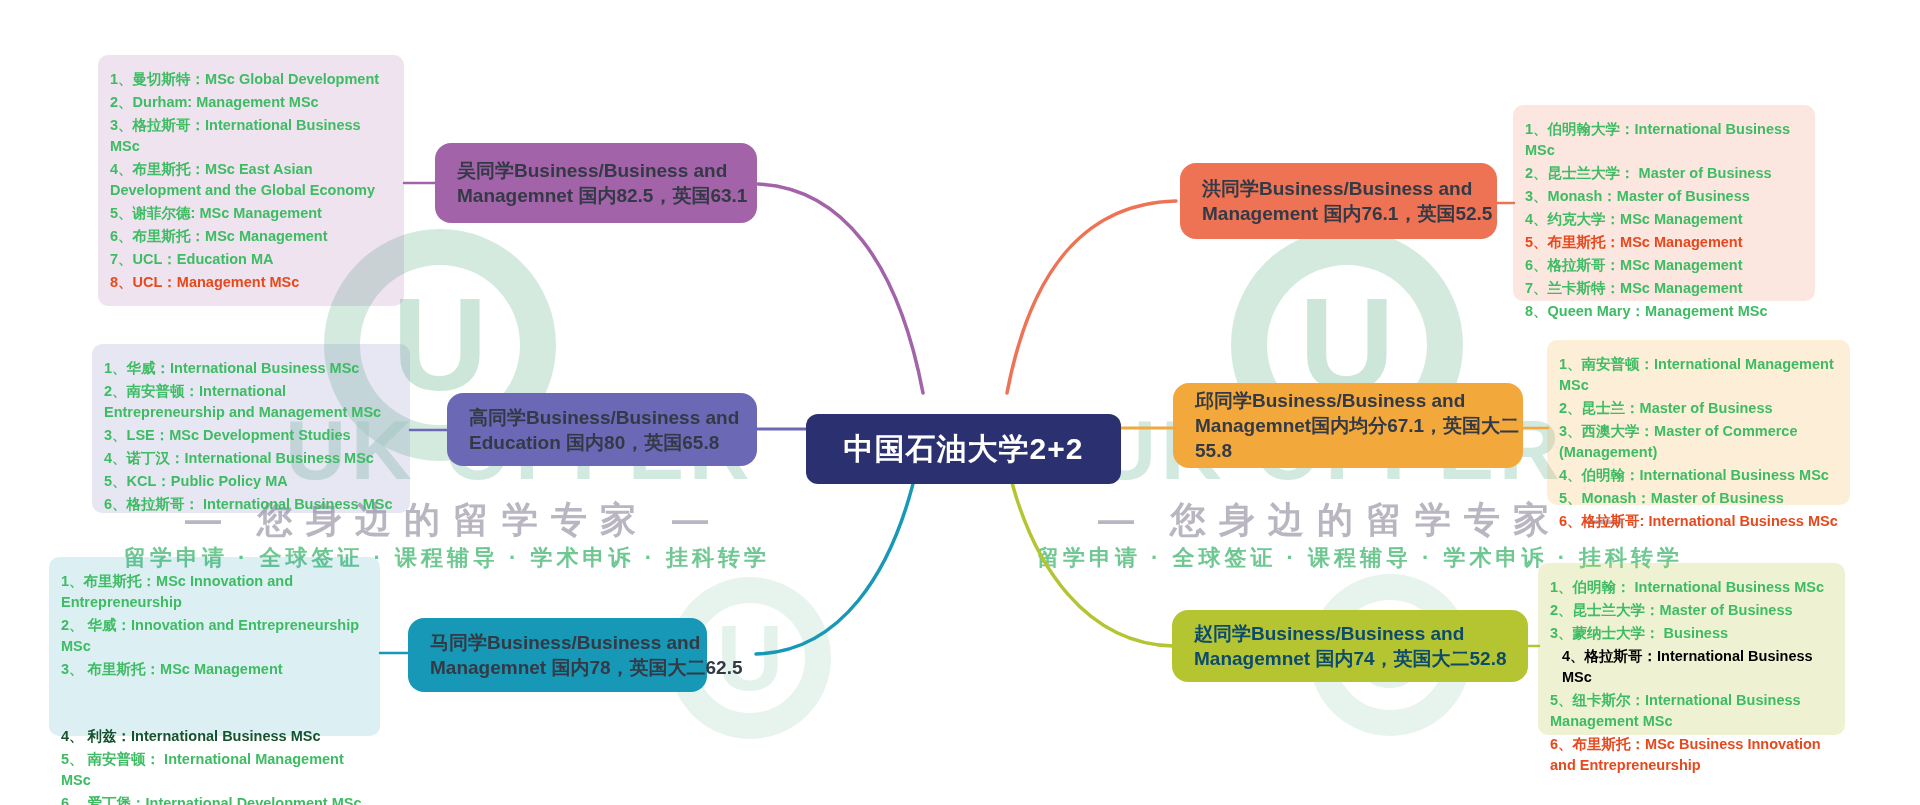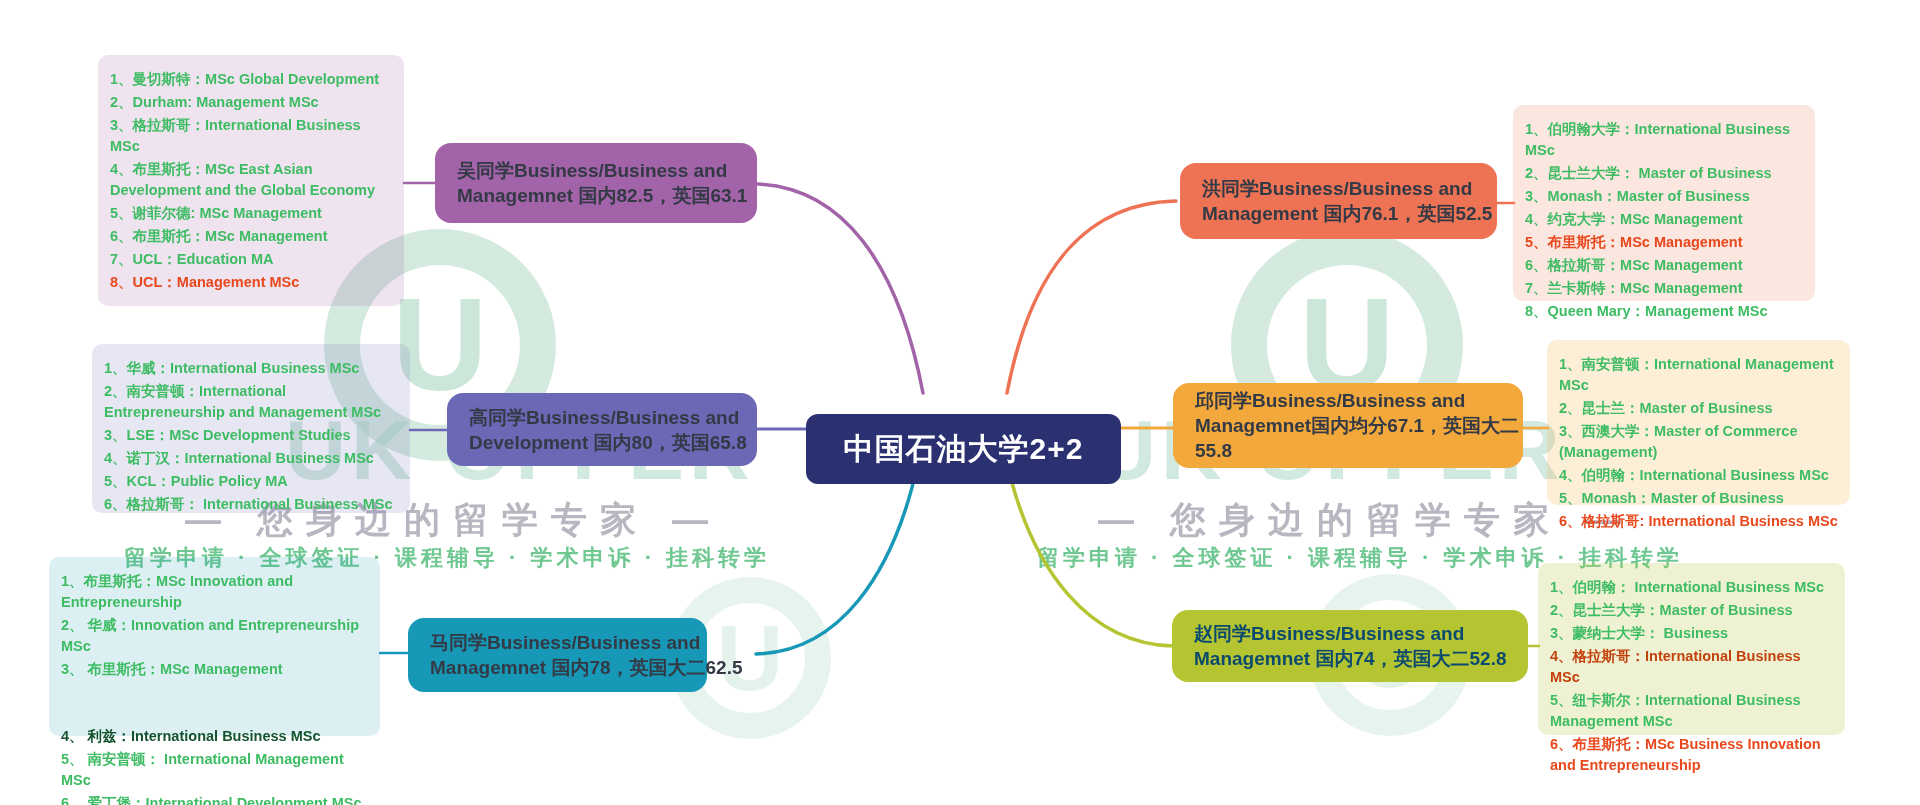--- a/index.html
+++ b/index.html
@@ -100,21 +100,21 @@
   <div id="central" style="background: rgb(43, 49, 112);">
     <span class="clabel" style="color: rgb(255, 255, 255);">中国石油大学2+2</span>
   </div>
 
   <div class="mnode node-wu" style="background: rgb(162, 99, 169); color: rgb(51, 58, 69);">
     <div class="nline">吴同学Business/Business and</div>
     <div class="nline">Managemnet 国内82.5，英国63.1</div>
   </div>
   <div class="mnode node-gao" style="background: rgb(107, 105, 182); color: rgb(51, 58, 69);">
     <div class="nline">高同学Business/Business and</div>
-    <div class="nline">Development 国内80，英国65.8</div>
+    <div class="nline">Education 国内80，英国65.8</div>
   </div>
   <div class="mnode node-ma" style="background: rgb(23, 152, 183); color: rgb(51, 58, 69);">
     <div class="nline">马同学Business/Business and</div>
     <div class="nline">Managemnet 国内78，英国大二62.5</div>
   </div>
 
   <div class="mnode node-hong" style="background: rgb(238, 114, 84); color: rgb(51, 58, 69);">
     <div class="nline">洪同学Business/Business and</div>
     <div class="nline">Management 国内76.1，英国52.5</div>
   </div>
@@ -170,18 +170,18 @@
       <div class="offer-item" style="color: rgb(62, 188, 99);">2、昆士兰：Master of Business</div>
       <div class="offer-item" style="color: rgb(62, 188, 99);">3、西澳大学：Master of Commerce (Management)</div>
       <div class="offer-item" style="color: rgb(62, 188, 99);">4、伯明翰：International Business MSc</div>
       <div class="offer-item" style="color: rgb(62, 188, 99);">5、Monash：Master of Business</div>
       <div class="offer-item" style="color: rgb(232, 72, 28);">6、格拉斯哥: International Business MSc</div>
     </div>
   <div class="obox box-zhao" style="background: rgba(180, 197, 49, 0.22);">
       <div class="offer-item" style="color: rgb(62, 188, 99);">1、伯明翰： International Business MSc</div>
       <div class="offer-item" style="color: rgb(62, 188, 99);">2、昆士兰大学：Master of Business</div>
       <div class="offer-item" style="color: rgb(62, 188, 99);">3、蒙纳士大学： Business</div>
-      <div class="offer-item" style="color: #c2410c;">4、格拉斯哥：International Business MSc</div>
+      <div class="offer-item" style="color: #000000; margin-left: 12px;">4、格拉斯哥：International Business MSc</div>
       <div class="offer-item" style="color: rgb(62, 188, 99);">5、纽卡斯尔：International Business Management MSc</div>
       <div class="offer-item" style="color: rgb(232, 72, 28);">6、布里斯托：MSc Business Innovation and Entrepreneurship</div>
     </div>
 
 </div>
 
 </body></html>

